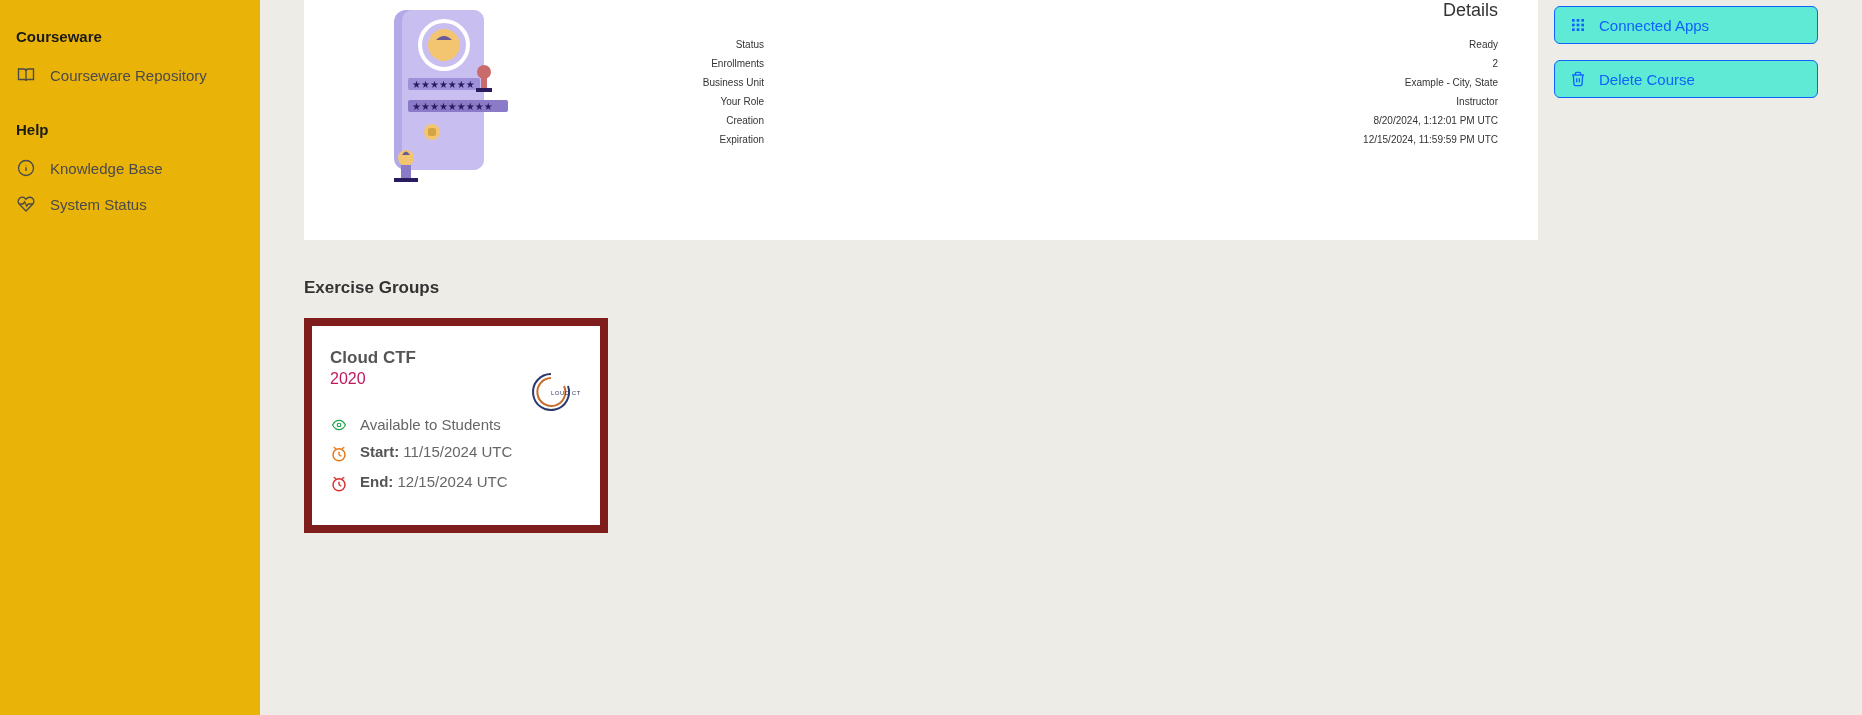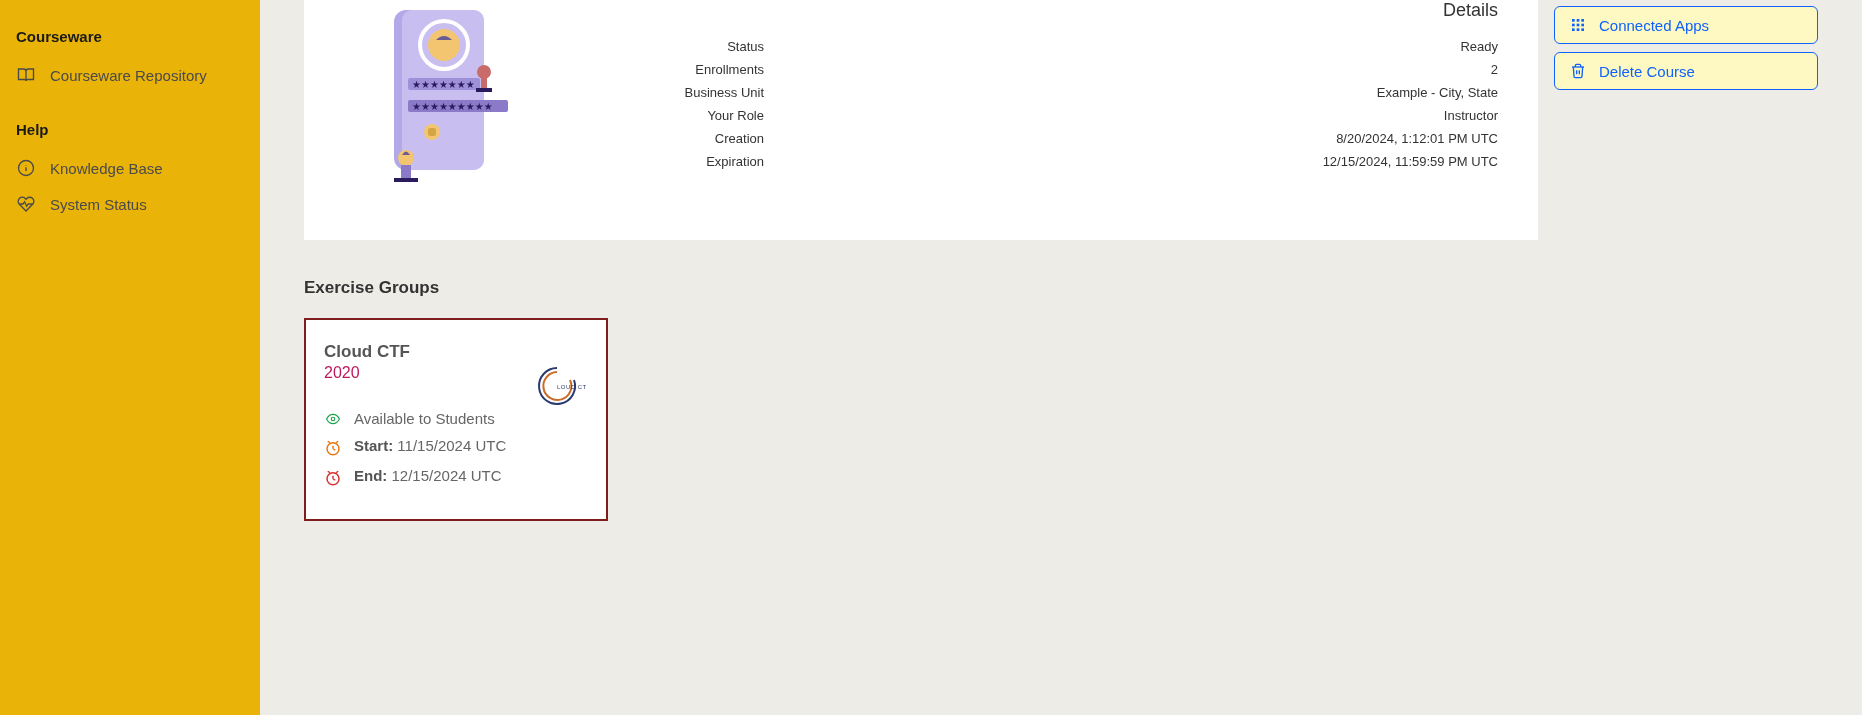--- a/index.html
+++ b/index.html
@@ -61,57 +61,57 @@
     .details-block { flex: 1; padding-top: 0; text-align: right; }
     .details-heading {
       font-size: 18px;
       font-weight: 500;
       color: #333;
       margin-bottom: 14px;
     }
     .details-row {
       display: flex;
       padding: 4px 0;
-      font-size: 13px;
+      font-size: 10px;
       color: #333;
     }
     .details-label { width: 150px; flex-shrink: 0; }
     .details-value { flex: 1; margin-left: 28px; }
     .actions-column {
       width: 280px;
       padding-left: 16px;
       padding-top: 6px;
       flex-shrink:0;
     }
     .action-btn {
       display: flex;
       align-items: center;
       gap: 12px;
       width: 100%;
       padding: 9px 14px;
-      background: #fef9c3;
+      background: #5eead4;
       border: 1px solid #0f62fe;
       border-radius: 6px;
       color: #0f62fe;
       font-size: 15px;
       font-weight: 500;
-      margin-bottom: 8px;
+      margin-bottom: 16px;
       cursor: pointer;
     }
     .action-btn-icon { width: 18px; height: 18px; display:flex; align-items:center; justify-content:center; }
     .section-title {
       font-size: 17px;
       font-weight: 700;
       color: #333;
       margin: 38px 0 20px 0;
     }
     .exercise-card {
       width: 304px;
       background: #fff;
-      border: 2px solid #7f1d1d;
+      border: 8px solid #7f1d1d;
       padding: 22px 18px;
       position: relative;
     }
     .exercise-title { font-size: 17px; font-weight: 700; color: #555; }
     .exercise-subtitle { font-size: 16px; color: #be185d; margin-top: 2px; }
     .exercise-logo {
       position: absolute;
       top: 40px;
       right: 18px;
       width: 62px;

